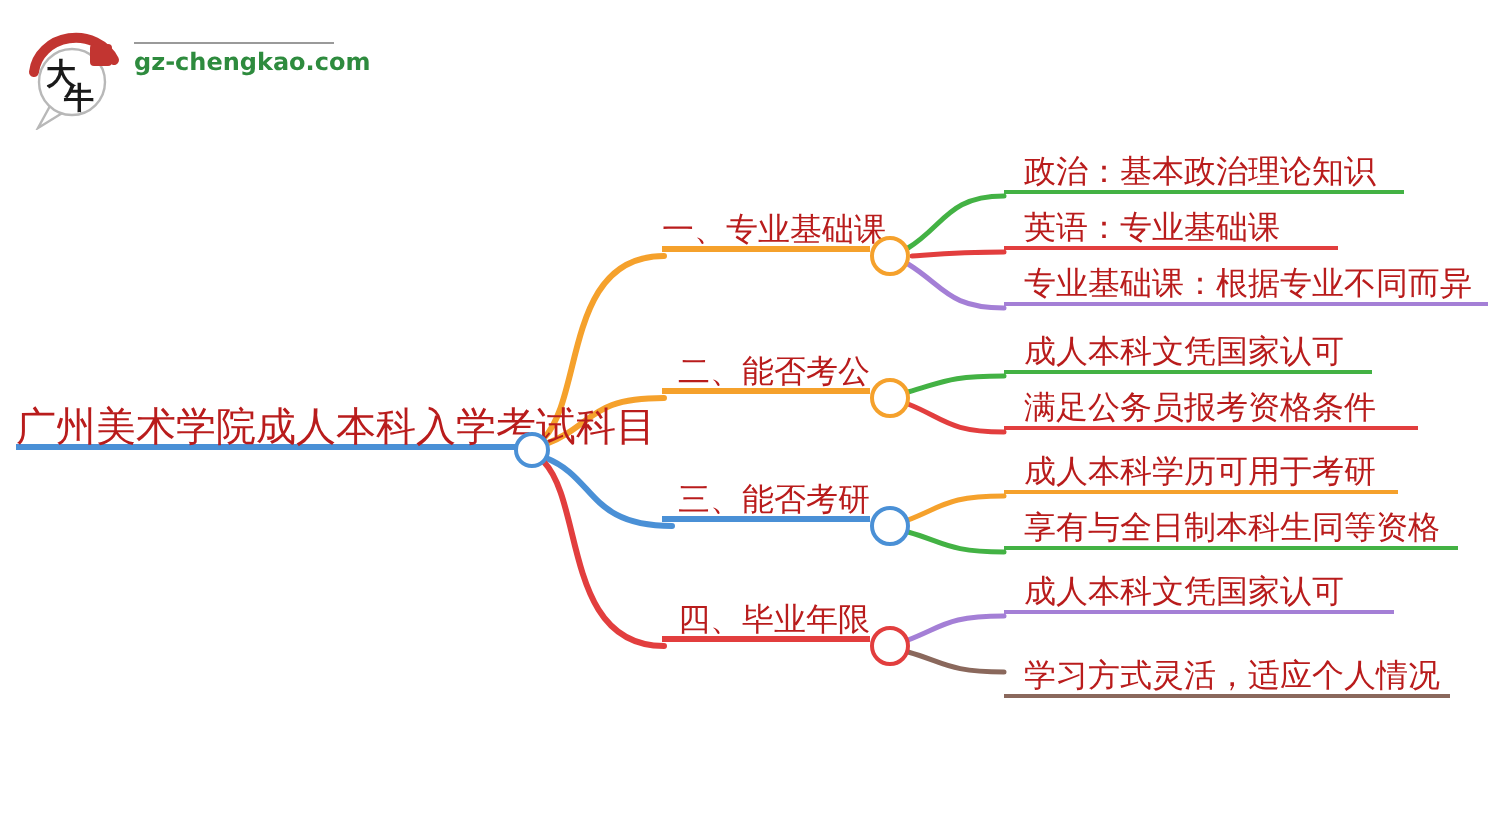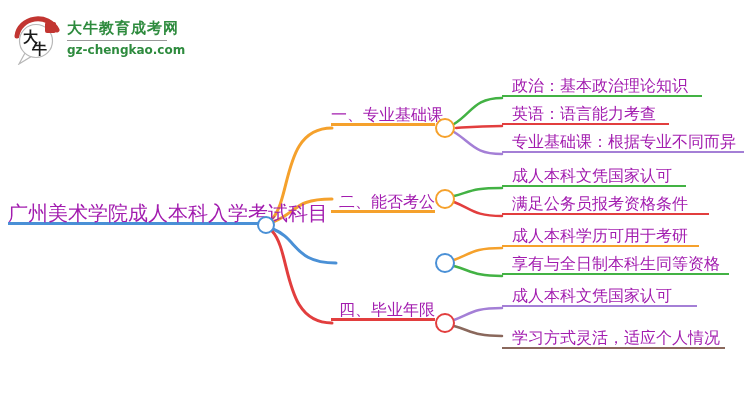--- a/index.html
+++ b/index.html
@@ -28,30 +28,30 @@
 
   
   svg.wires { position: absolute; left: 0; top: 0; width: 750px; height: 410px; }
   svg.wires path.connector { fill: none; stroke: var(--c, #999); stroke-linecap: round; }
   svg.wires path.main { stroke-width: 3px; }
   svg.wires path.sub  { stroke-width: 2.5px; }
 
   
   .node {
     position: absolute;
-    color: #a21caf;
+    color: #b91c1c;
     white-space: nowrap;
     border-bottom: 3px solid var(--c, #888);
   }
   .root-node  { height: 23px; line-height: 22px; font-size: 20px; left: 8px; top: 202px; width: 252px; }
   .branch     { height: 22px; line-height: 21px; font-size: 16px; text-align: right; left: 331px; width: 104px; }
   .child      { height: 21px; line-height: 20px; font-size: 16px; padding-left: 10px; left: 502px; border-bottom-width: 2.5px; }
 
   .b1 { top: 104px; }
-  .b2 { top: 191px; text-align: right; }
+  .b2 { top: 175px; text-align: right; }
   .b3 { top: 239px; }
   .b4 { top: 299px; }
 
   .c11 { top: 76px;  width: 200px; }
   .c12 { top: 104px; width: 167px; }
   .c13 { top: 132px; width: 242px; }
   .c21 { top: 166px; width: 184px; }
   .c22 { top: 194px; width: 207px; }
   .c31 { top: 226px; width: 197px; }
   .c32 { top: 254px; width: 227px; }
@@ -99,42 +99,42 @@
   <div class="logo">
     <svg class="logo-icon" viewBox="0 0 50 52">
       <path d="M5,23 A21,19 0 0 1 45,17" fill="none" stroke="#c23531" stroke-width="5" stroke-linecap="round"></path>
       <path d="M13,40 L7,51 L20,43 Z" fill="#ffffff" stroke="#b8b8b8" stroke-width="1.2"></path>
       <circle cx="24" cy="28" r="16.5" fill="#ffffff" stroke="#b8b8b8" stroke-width="1.2"></circle>
       <text x="11" y="29" font-size="15" font-weight="bold" fill="#1a1a1a" font-family="DejaVu Serif, serif">大</text>
       <text x="20" y="41" font-size="15" font-weight="bold" fill="#1a1a1a" font-family="DejaVu Serif, serif">牛</text>
       <rect x="33" y="9" width="11" height="11" rx="2" fill="#c23531"></rect>
     </svg>
     <div class="logo-text">
-      <div class="logo-title" style="--c: #2e8b3e;">大牛教育成考网</div>
       <div class="logo-divider"></div>
       <div class="logo-domain" style="--c: #2e8b3e;">gz-chengkao.com</div>
     </div>
   </div>
 
   <div class="node root-node" style="--c: #4a90d6;">广州美术学院成人本科入学考试科目</div>
   <div class="dot dot-root" style="--c: #4a90d6;"></div>
 
   <div class="node branch b1" style="--c: #f5a12c;">一、专业基础课</div>
   <div class="dot dot-b dot-b1" style="--c: #f5a12c;"></div>
 
   <div class="node branch b2" style="--c: #f5a12c;">二、能否考公</div>
   <div class="dot dot-b dot-b2" style="--c: #f5a12c;"></div>
 
+  <div class="node branch b3" style="--c: #4a90d6;">三、能否考研</div>
   <div class="dot dot-b dot-b3" style="--c: #4a90d6;"></div>
 
   <div class="node branch b4" style="--c: #e23e3e;">四、毕业年限</div>
   <div class="dot dot-b dot-b4" style="--c: #e23e3e;"></div>
 
   <div class="node child c11" style="--c: #43b244;">政治：基本政治理论知识</div>
-  <div class="node child c12" style="--c: #e23e3e;">英语：语言能力考查</div>
+  <div class="node child c12" style="--c: #e23e3e;">英语：专业基础课</div>
   <div class="node child c13" style="--c: #a47fd6;">专业基础课：根据专业不同而异</div>
 
   <div class="node child c21" style="--c: #43b244;">成人本科文凭国家认可</div>
   <div class="node child c31" style="--c: #f5a12c;">成人本科学历可用于考研</div>
 
   <div class="node child c22" style="--c: #e23e3e;">满足公务员报考资格条件</div>
   <div class="node child c32" style="--c: #43b244;">享有与全日制本科生同等资格</div>
 
   <div class="node child c41" style="--c: #a47fd6;">成人本科文凭国家认可</div>
   <div class="node child c42" style="--c: #8a685c;">学习方式灵活，适应个人情况</div>

